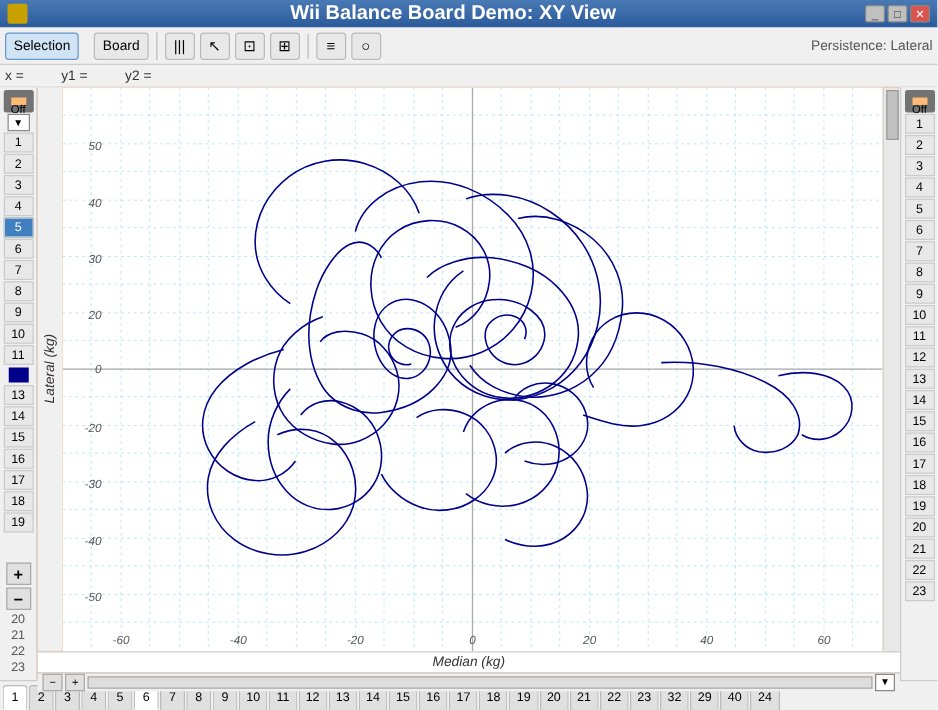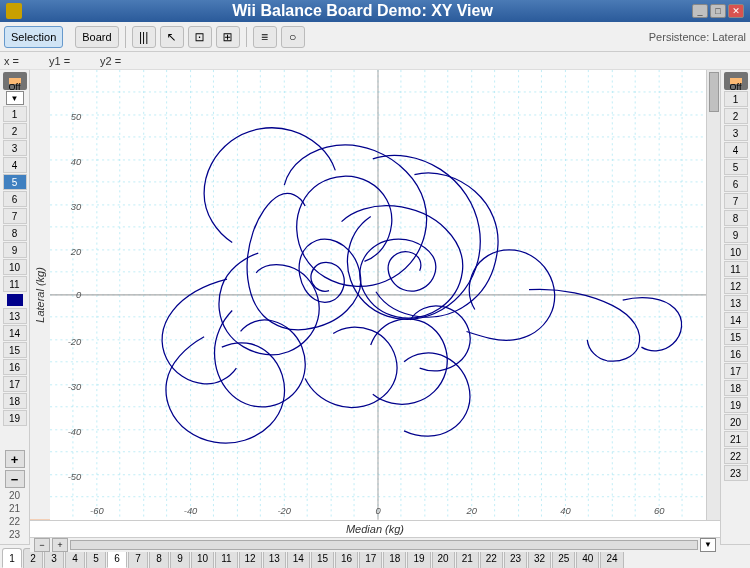--- a/index.html
+++ b/index.html
@@ -601,16 +601,16 @@
   <div class="bottom-tab">15</div>
   <div class="bottom-tab">16</div>
   <div class="bottom-tab">17</div>
   <div class="bottom-tab">18</div>
   <div class="bottom-tab">19</div>
   <div class="bottom-tab">20</div>
   <div class="bottom-tab">21</div>
   <div class="bottom-tab">22</div>
   <div class="bottom-tab">23</div>
   <div class="bottom-tab">32</div>
-  <div class="bottom-tab">25</div>
+  <div class="bottom-tab">29</div>
   <div class="bottom-tab">40</div>
   <div class="bottom-tab">24</div>
 </div>
 
 </body></html>

